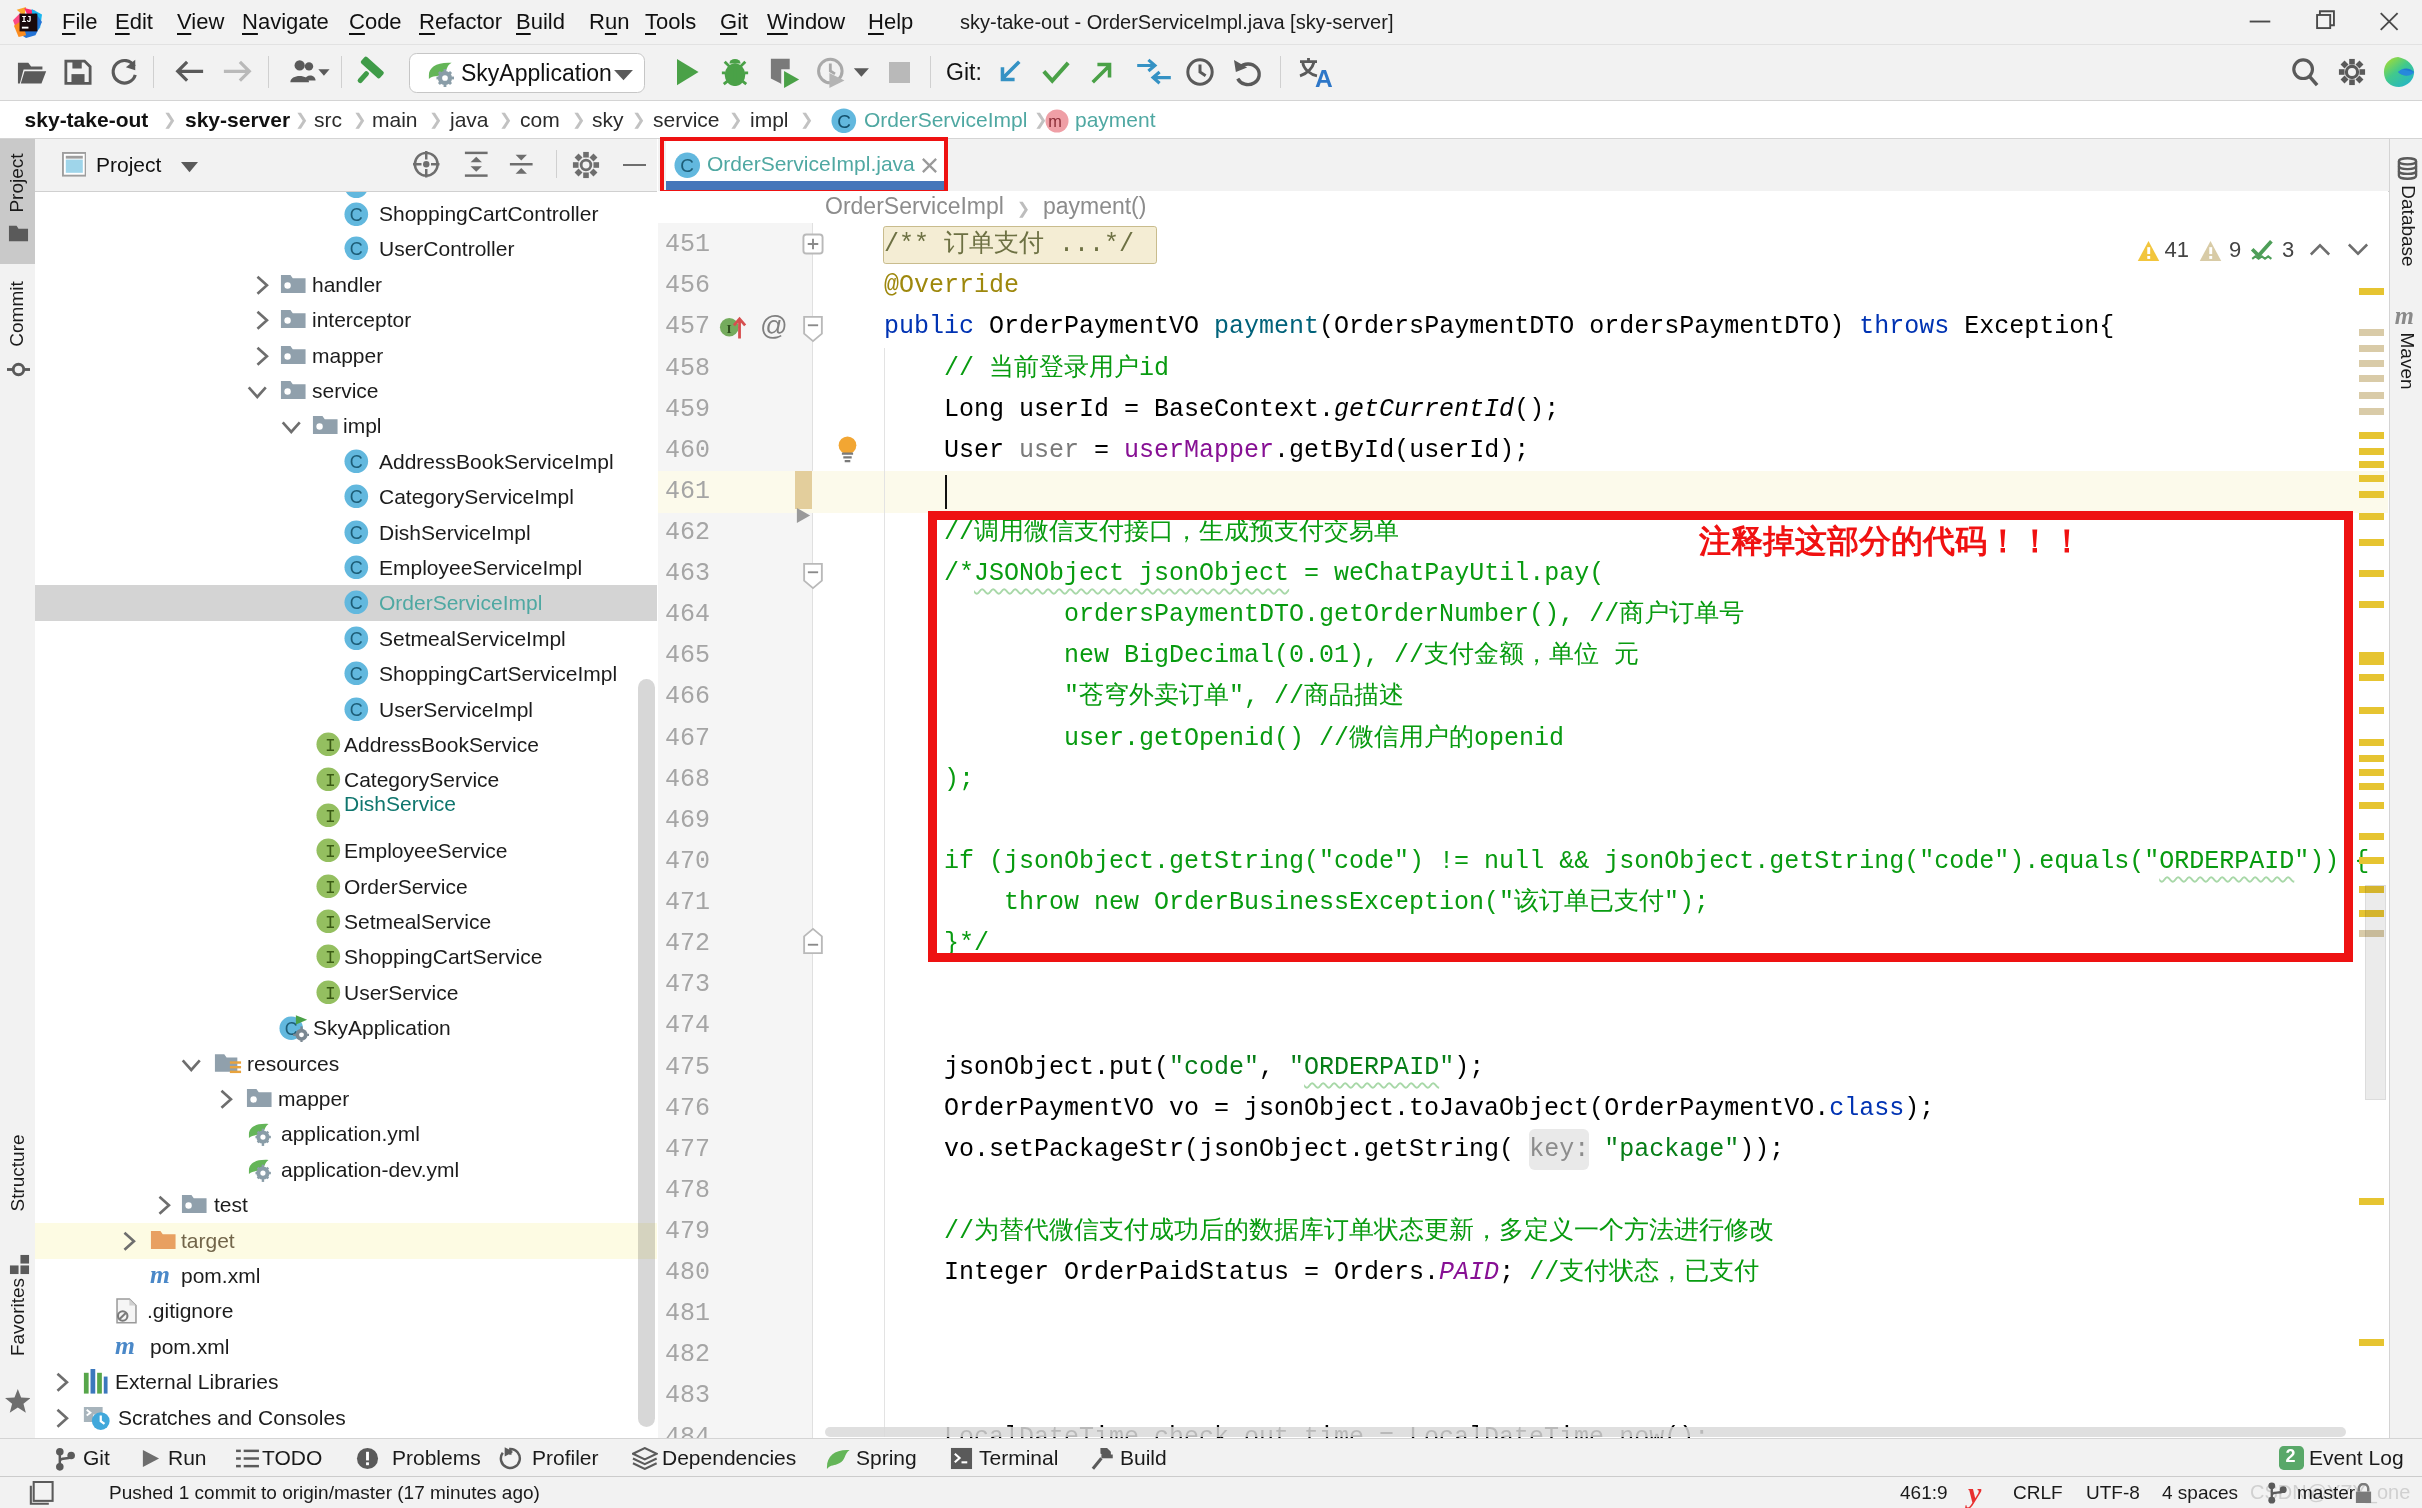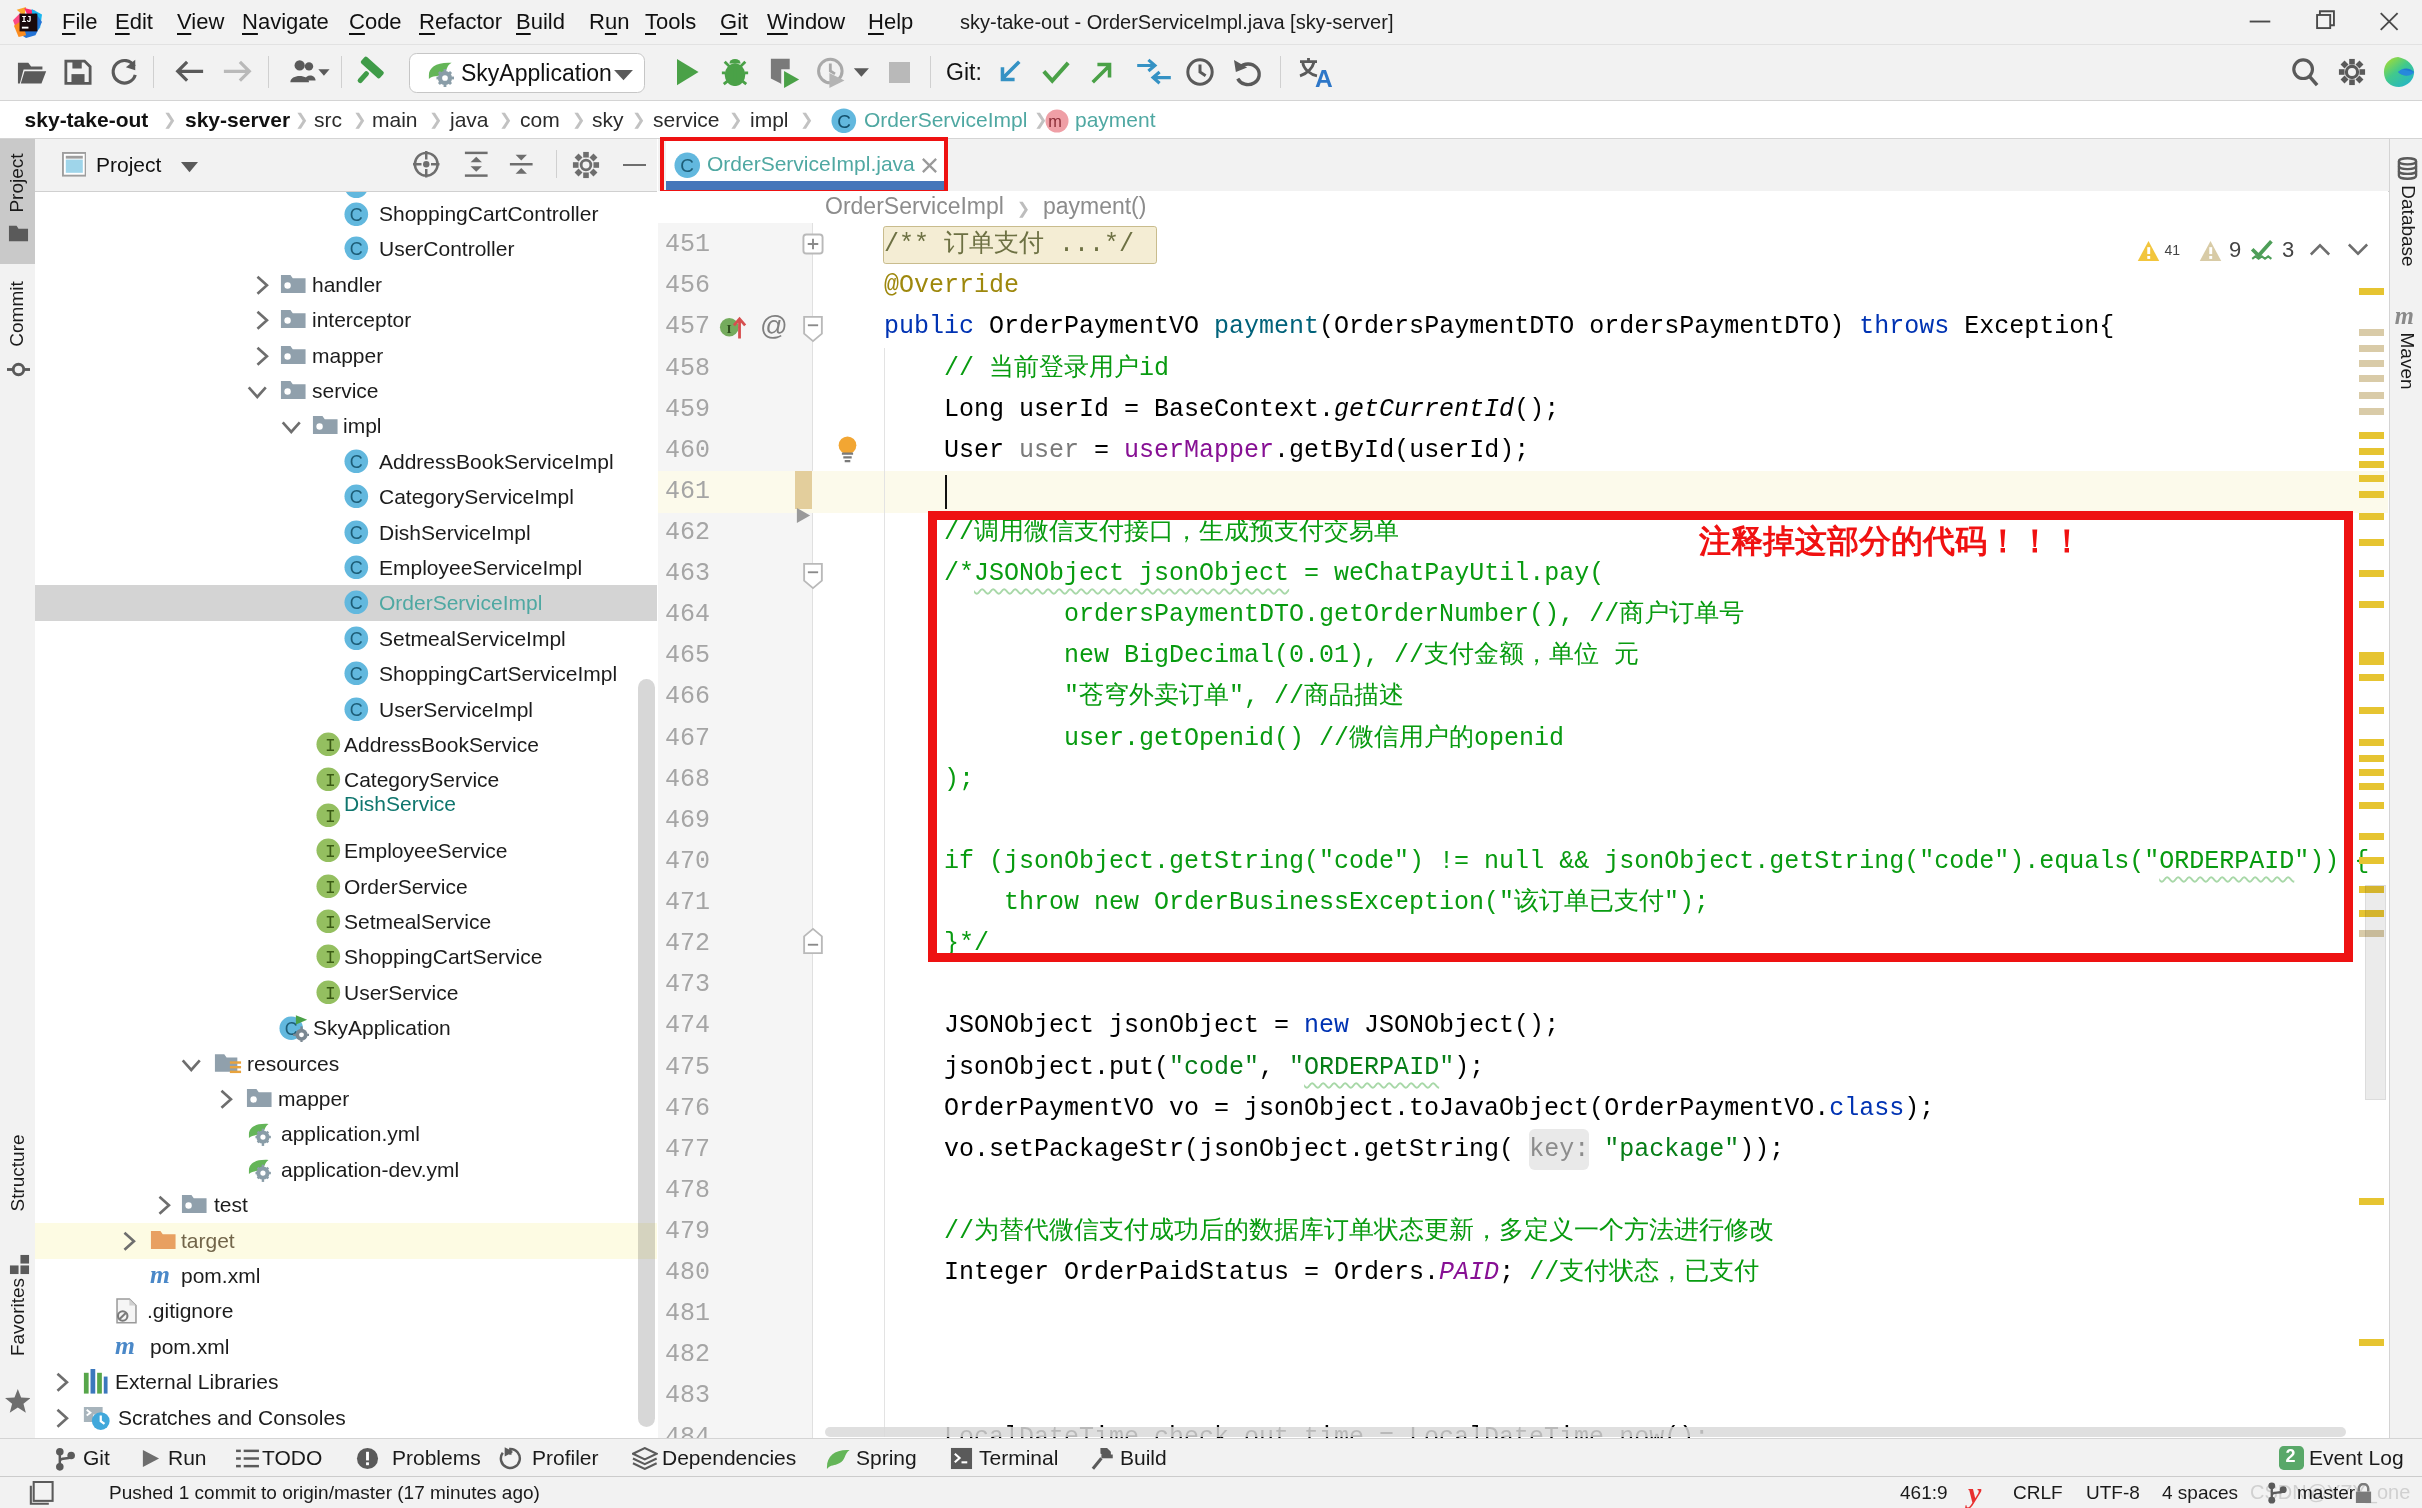--- a/index.html
+++ b/index.html
@@ -640,21 +640,20 @@
 <div class="cl" style="top:321px">        <span class="grn">//调用微信支付接口，生成预支付交易单</span></div>
 <div class="cl" style="top:362px">        <span class="grn">/*<span class="wavy">JSONObject jsonObject</span> = weChatPayUtil.pay(</span></div>
 <div class="cl" style="top:403px">                <span class="grn">ordersPaymentDTO.getOrderNumber(), //商户订单号</span></div>
 <div class="cl" style="top:444px">                <span class="grn">new BigDecimal(0.01), //支付金额，单位 元</span></div>
 <div class="cl" style="top:485px">                <span class="grn">"苍穹外卖订单", //商品描述</span></div>
 <div class="cl" style="top:527px">                <span class="grn">user.getOpenid() //微信用户的openid</span></div>
 <div class="cl" style="top:568px">        <span class="grn">);</span></div>
 <div class="cl" style="top:650px">        <span class="grn">if (jsonObject.getString("code") != null &amp;&amp; jsonObject.getString("code").equals("<span class="wavy">ORDERPAID</span>")) {</span></div>
 <div class="cl" style="top:691px">            <span class="grn">throw new OrderBusinessException("该订单已支付");</span></div>
 <div class="cl" style="top:732px">        <span class="grn">}*/</span></div>
-<div class="cl" style="top:814px">        JSONObject jsonObject = <span class="kw">new</span> JSONObject();</div>
 <div class="cl" style="top:856px">        jsonObject.put(<span class="str">"code"</span>, <span class="str">"<span class="wavy">ORDERPAID</span>"</span>);</div>
 <div class="cl" style="top:897px">        OrderPaymentVO vo = jsonObject.toJavaObject(OrderPaymentVO.<span class="kw">class</span>);</div>
 <div class="cl" style="top:938px">        vo.setPackageStr(jsonObject.getString( <span class="hint">key:</span> <span class="str">"package"</span>));</div>
 <div class="cl" style="top:1020px">        <span class="grn">//为替代微信支付成功后的数据库订单状态更新，多定义一个方法进行修改</span></div>
 <div class="cl" style="top:1061px">        Integer OrderPaidStatus = Orders.<span class="fld ital">PAID</span>; <span class="grn">//支付状态，已支付</span></div>
 <div class="cl" style="top:1226px">        LocalDateTime check_out_time = LocalDateTime.now();</div>
 <div class="abs" style="left:225px;top:35px;width:274px;height:38px;background:#f4edd4;border:1.4px solid #c9bc8d;border-radius:2.8px;box-sizing:border-box"></div>
 <div class="cl" style="top:33px;color:#6d7143">    /** 订单支付 ...*/</div>
 <div class="abs" style="left:287px;top:284px;width:2.4px;height:34px;background:#111"></div>
 <svg class="abs" style="left:61px;top:123px" width="28" height="26.5" viewBox="0 0 30 28">
@@ -684,21 +683,21 @@
       <path d="M6,19 L17,19" stroke="#8a8a8a" stroke-width="2"></path>
     </svg>
 <div class="abs" style="left:270px;top:320px;width:1425px;height:451px;border:9.5px solid #ee1212;box-sizing:border-box"></div>
 <span class="abs" style="left:1041px;top:329px;font-size:32px;font-weight:bold;color:#f01111;font-family:'Liberation Sans'">注释掉这部分的代码！！！</span>
 <div class="abs" style="left:1479px;top:40px;height:38px">
 <svg class="abs" style="left:0;top:8.5px" width="23" height="22" viewBox="0 0 30 28">
         <polygon points="15,1 29,27 1,27" fill="#f2c53c"></polygon>
         <rect x="13.4" y="9" width="3.8" height="9" fill="#fff"></rect>
         <rect x="13.4" y="20.5" width="3.8" height="3.8" fill="#fff"></rect>
       </svg>
-<span class="abs" style="left:27.4px;top:0;font-size:14px;color:#444;line-height:38px">41</span>
+<span class="abs" style="left:27.4px;top:0;font-size:22px;color:#444;line-height:38px">41</span>
 <svg class="abs" style="left:62px;top:8.5px" width="23" height="22" viewBox="0 0 30 28">
         <polygon points="15,1 29,27 1,27" fill="#d8cba6"></polygon>
         <rect x="13.4" y="9" width="3.8" height="9" fill="#fff"></rect>
         <rect x="13.4" y="20.5" width="3.8" height="3.8" fill="#fff"></rect>
       </svg>
 <span class="abs" style="left:92px;top:0;font-size:22px;color:#444;line-height:38px">9</span>
 <svg class="abs" style="left:112px;top:6.6px" width="25.6" height="25.6" viewBox="0 0 32 32">
         <path d="M4,14 L12,22 L28,4" fill="none" stroke="#4d9e58" stroke-width="4.6"></path>
         <path d="M4,26 l4,-3 4,3 4,-3 4,3 4,-3 4,3" fill="none" stroke="#4d9e58" stroke-width="2.6"></path>
       </svg>

